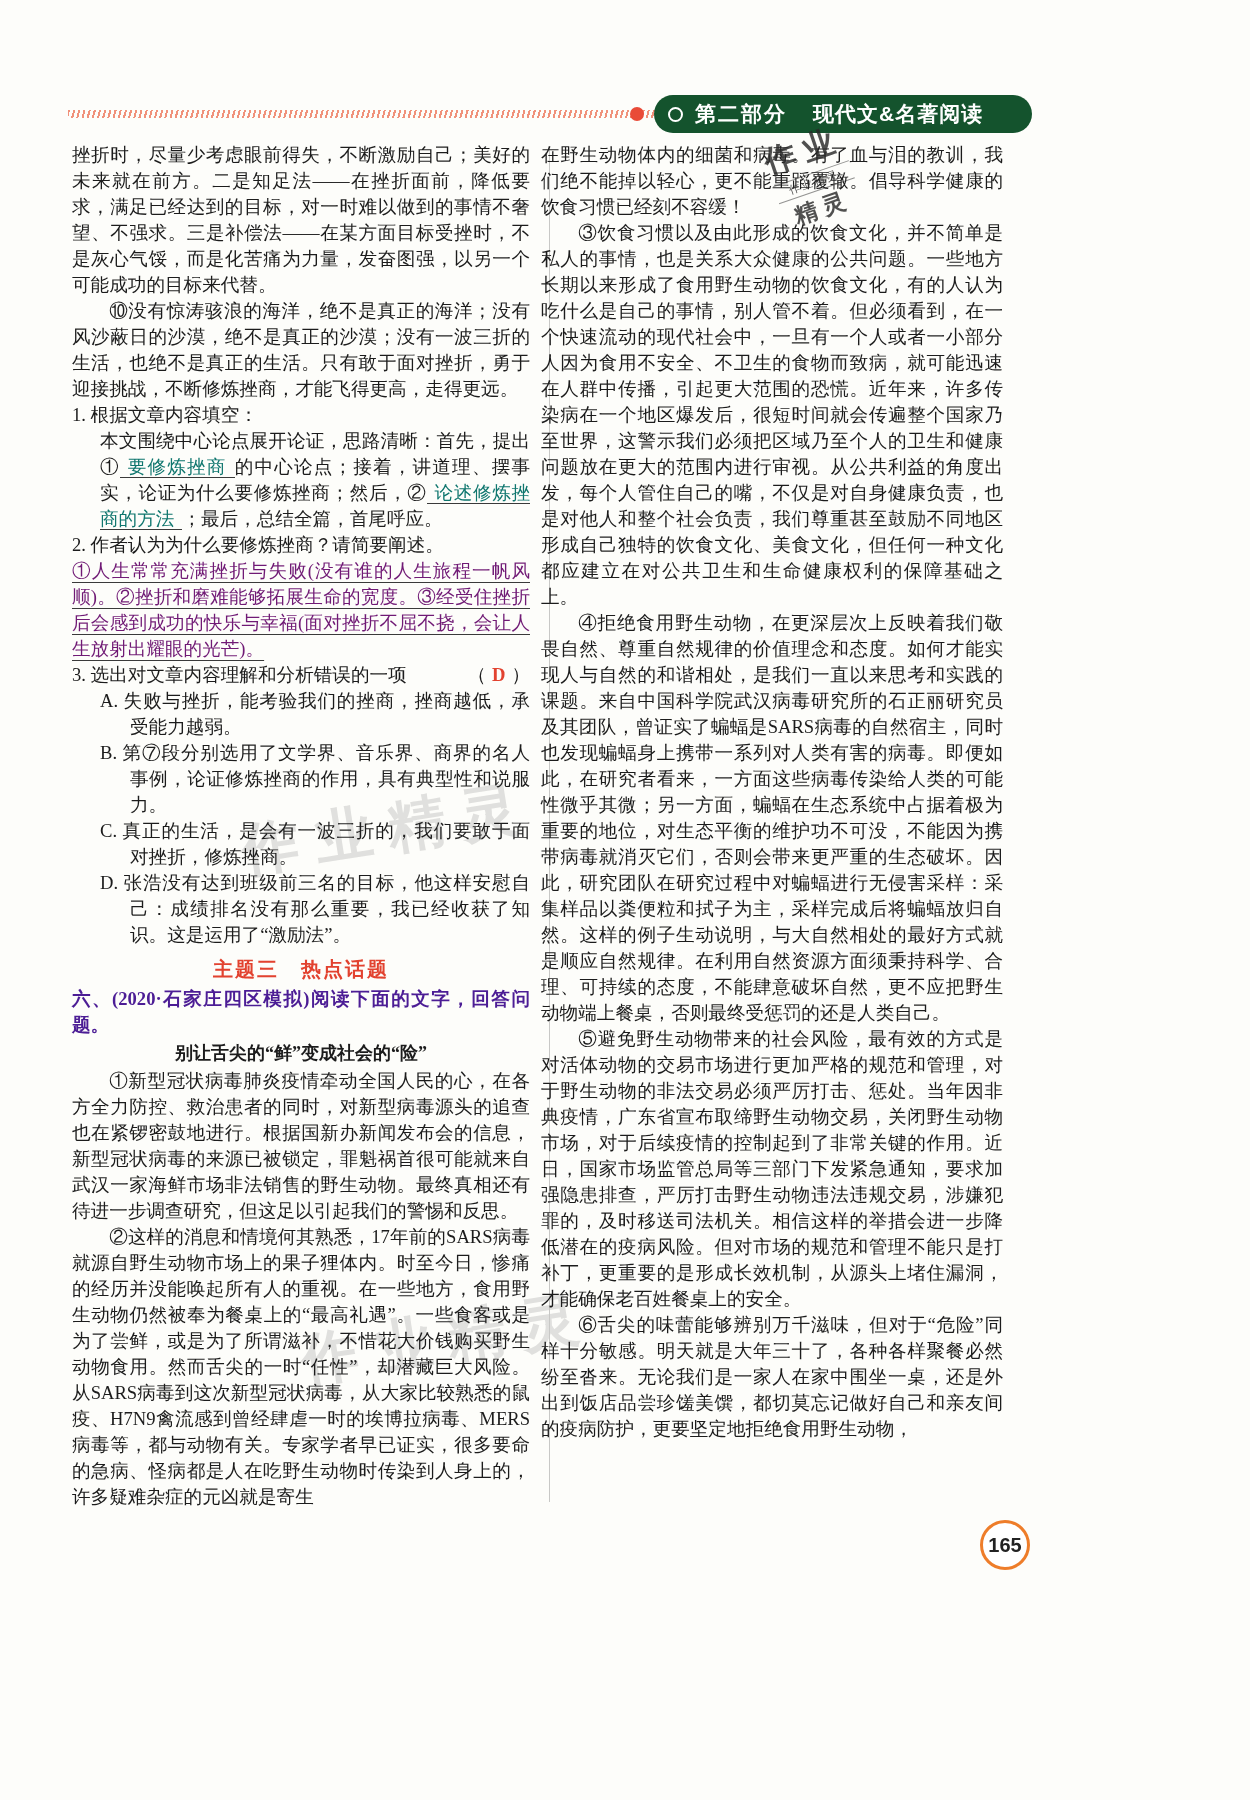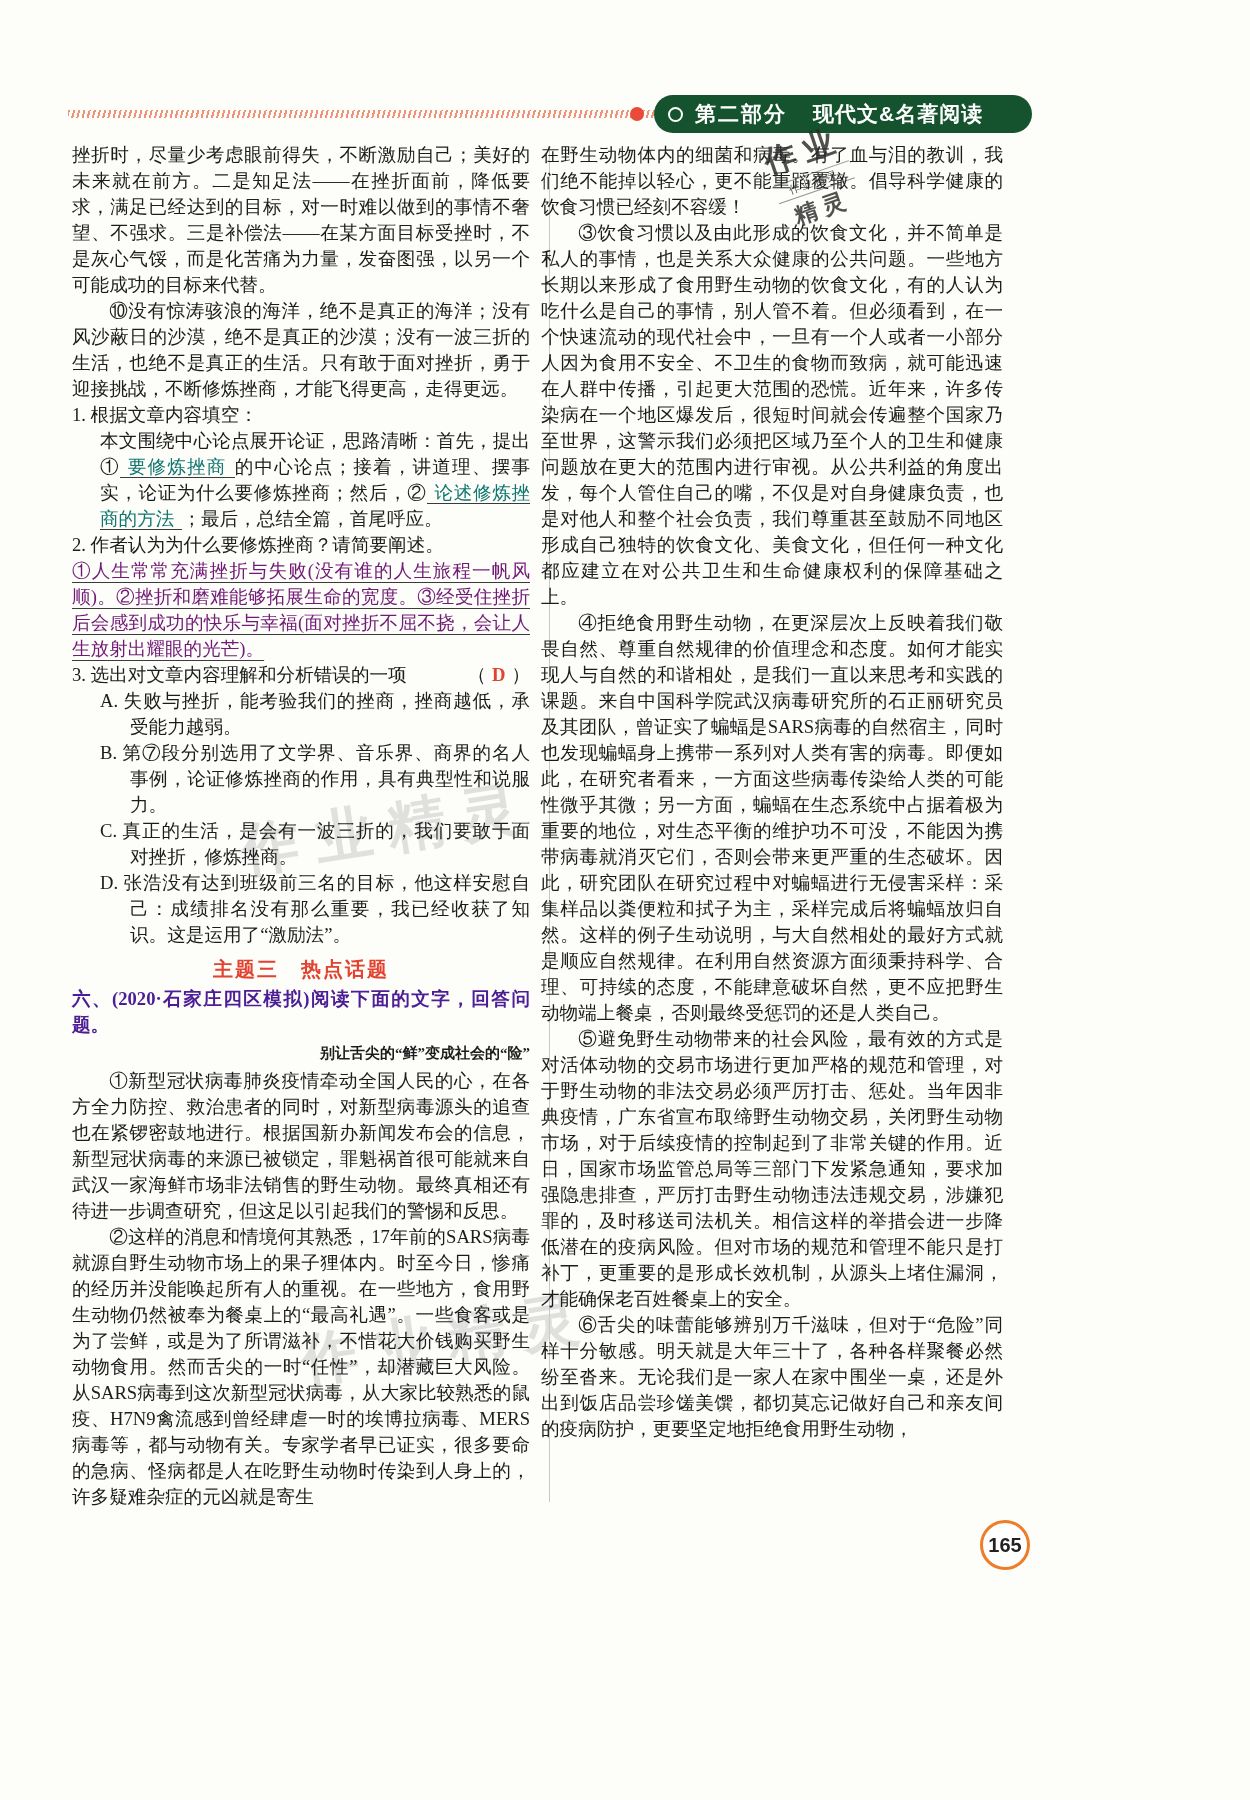--- a/index.html
+++ b/index.html
@@ -31,21 +31,21 @@
   .ans{color:#0f766e;border-bottom:1.5px solid #3a3a3a;padding:0 8px;}
   .ansblock{color:#701a75;text-decoration:underline;text-decoration-color:#3a3a3a;
             text-decoration-thickness:1px;text-underline-offset:5px;}
   .q3line{display:flex;justify-content:space-between;}
   .q3line .bracket{color:#1c1c1c;}
   .q3line .letter{color:#e2422f;font-weight:bold;padding:0 6px;}
 
   .topic{color:#e2422f;font-weight:bold;text-align:center;font-size:20px;margin:8px 0 4px !important;
          text-indent:0;font-family:"Liberation Sans",sans-serif;letter-spacing:2px;}
   .six{color:#4c1d95;font-weight:bold;text-indent:0;}
-  .essay-title{text-align:right;font-weight:bold;font-size:15px;margin:2px 0 !important;text-indent:0;}
+  .essay-title{text-align:center;font-weight:bold;font-size:18px;margin:2px 0 !important;text-indent:0;}
 
   
   .stamp{position:absolute;left:772px;top:128px;transform:rotate(-19deg);text-align:center;
          color:rgba(42,42,42,.82);font-family:"Liberation Sans",sans-serif;pointer-events:none;}
   .stamp-big{font-size:32px;font-weight:bold;letter-spacing:8px;}
   .stamp-small{font-size:11px;letter-spacing:2px;margin-top:1px;border-top:1px solid rgba(42,42,42,.5);
                border-bottom:1px solid rgba(42,42,42,.5);padding:1px 2px;}
   .stamp-mid{font-size:23px;font-weight:bold;letter-spacing:6px;margin-top:2px;}
 
   .wm{position:absolute;color:rgba(125,125,125,.22);font-size:58px;font-weight:bold;letter-spacing:16px;

